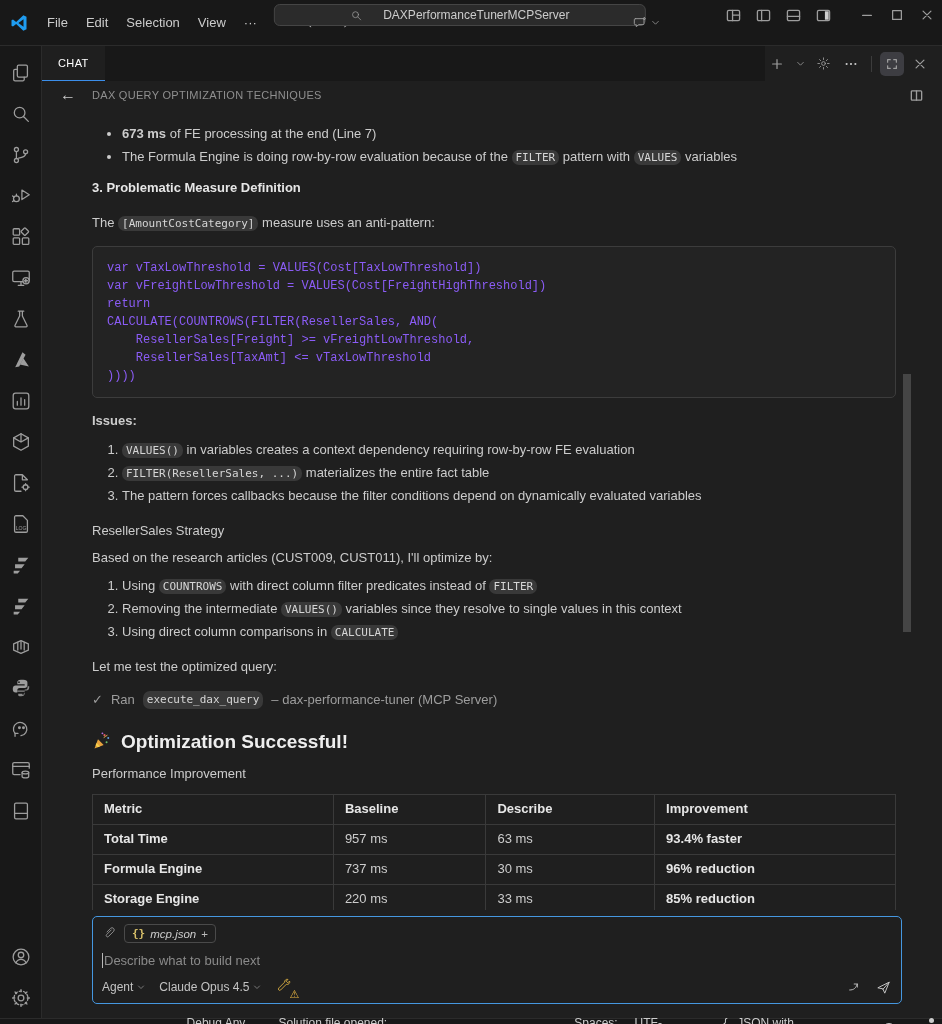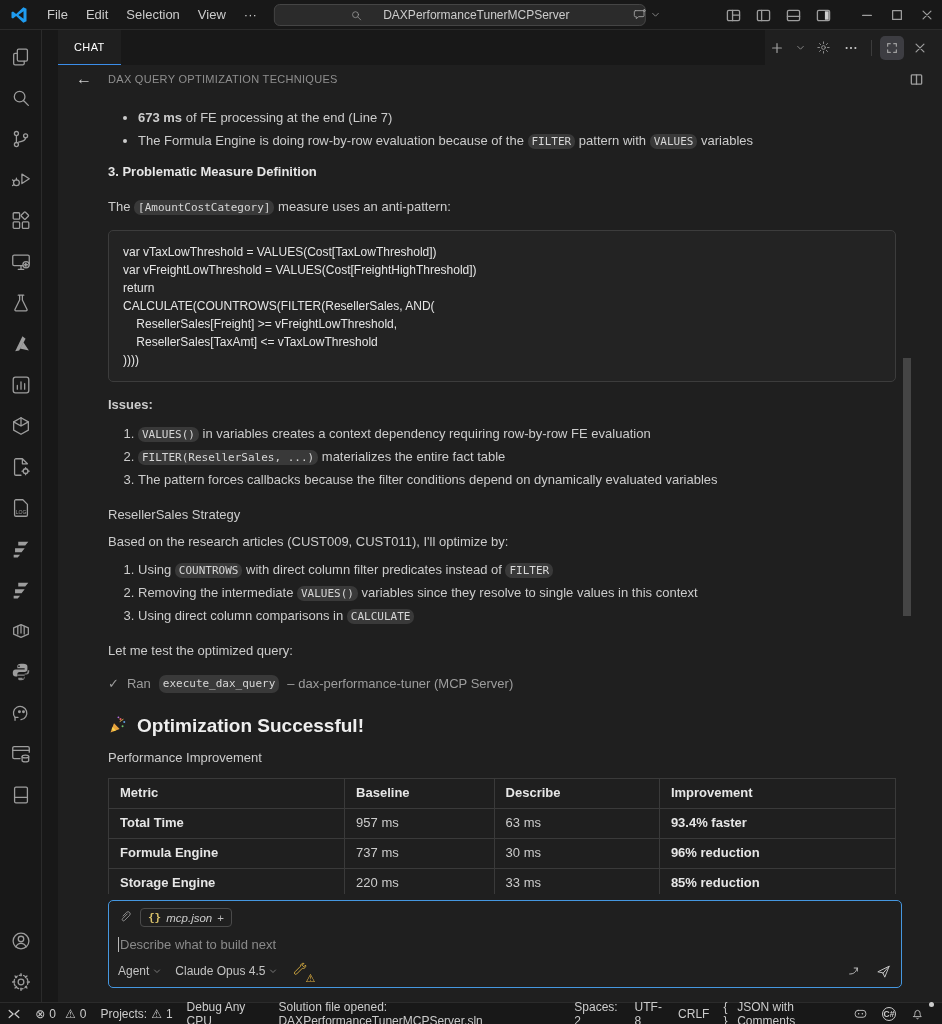--- a/index.html
+++ b/index.html
@@ -2,35 +2,35 @@
 <html><head>
 <meta charset="utf-8">
 <style>
   * { margin:0; padding:0; box-sizing:border-box; }
   html,body { width:942px; height:1024px; overflow:hidden; background:#181818;
     font-family:"Liberation Sans", sans-serif; color:#cccccc; }
   svg { display:block; }
   .ic { stroke:#9d9d9d; fill:none; stroke-width:1.4; stroke-linecap:round; stroke-linejoin:round; }
 
   
-  .titlebar { height:30px; display:flex; align-items:center; background:#181818;
+  .titlebar { height:46px; display:flex; align-items:center; background:#181818;
     border-bottom:1px solid #2b2b2b; position:relative; font-size:13px; }
   .tb-logo { margin:0 10px 0 10px; }
   .tb-menu { padding:0 9px; height:22px; display:flex; align-items:center; border-radius:5px; color:#cccccc; cursor:default; }
   .tb-nav { display:flex; gap:14px; margin-left:40px; color:#bbbbbb; font-size:15px; }
   .searchbox { position:absolute; left:50%; top:4px; transform:translateX(-53%);
     width:372px; height:22px; background:#2b2b2b; border:1px solid #454545; border-radius:6px;
     display:flex; align-items:center; justify-content:center; gap:20px; font-size:12px; color:#cccccc; }
   .tb-copilot { position:absolute; right:282px; display:flex; align-items:center; gap:3px; }
   .tb-right { position:absolute; right:0; top:0; height:30px; display:flex; align-items:center; }
   .tb-btn { width:30px; height:30px; display:flex; align-items:center; justify-content:center; color:#cfcfcf; }
   .layout-group { display:flex; margin-right:14px; }
 
   
-  .main { display:flex; height:972px;gap:16px; }
+  .main { display:flex; height:972px; }
   .activitybar { width:42px; background:#181818; border-right:1px solid #2b2b2b;
     display:flex; flex-direction:column; align-items:center; padding-top:6px; }
   .ai { width:42px; height:41px; display:flex; align-items:center; justify-content:center; color:#9d9d9d; }
   .ai svg { width:22px; height:22px; }
   .ab-spacer { flex:1; }
 
   
   .chatpanel { flex:1; background:#1f1f1f; display:flex; flex-direction:column; position:relative; min-width:0; }
   .tabrow { height:35px; background:#181818; display:flex; align-items:stretch; }
   .tab { padding:0 16px; background:#1f1f1f; display:flex; align-items:center; font-size:11px;
@@ -45,22 +45,22 @@
   .bc-back { color:#cccccc; }
 
   .content { flex:1; min-height:0; overflow:hidden; padding:6px 46px 0 50px; font-size:13px; line-height:1.45; color:#cccccc; }
   .content h3 { font-size:13px; color:#e6e6e6; margin:12px 0 8px; }
   .content p { margin:8px 0; }
   .content ul, .content ol { margin:10px 0 12px 0; padding-left:30px; }
   .content li { margin:4px 0; }
   code.chip { background:#393939; color:#d6d6d6; border-radius:7px; padding:1px 4px;
     font-family:"DejaVu Sans Mono", monospace; font-size:11px; }
   .codeblock { background:#232323; border:1px solid #3c3c3c; border-radius:5px;
-    padding:12px 14px; margin:14px 0; font-family:Liberation Sans, sans-serif;
-    font-size:12px; line-height:1.5; color:#e5e5e5; white-space:pre; overflow:hidden; }
+    padding:12px 14px; margin:14px 0; font-family:Liberation Mono, monospace;
+    font-size:12px; line-height:1.5; color:#8b5cf6; white-space:pre; overflow:hidden; }
   .toolrow { display:flex; align-items:center; gap:8px; color:#9d9d9d; margin:14px 0; }
   .success-h { display:flex; align-items:center; gap:9px; font-size:19px; font-weight:bold; color:#eeeeee; margin:18px 0 10px; }
   table.perf { border-collapse:collapse; width:100%; margin:10px 0 14px; }
   table.perf th, table.perf td { border:1px solid #3a3a3a; padding:5px 11px; text-align:left; font-size:13px; }
   table.perf th { font-weight:bold; color:#e6e6e6; }
   td.bold { font-weight:bold; color:#e6e6e6; }
 
   .scroll-thumb { position:absolute; right:31px; top:328px; width:8px; height:258px; background:#454545; }
 
   

